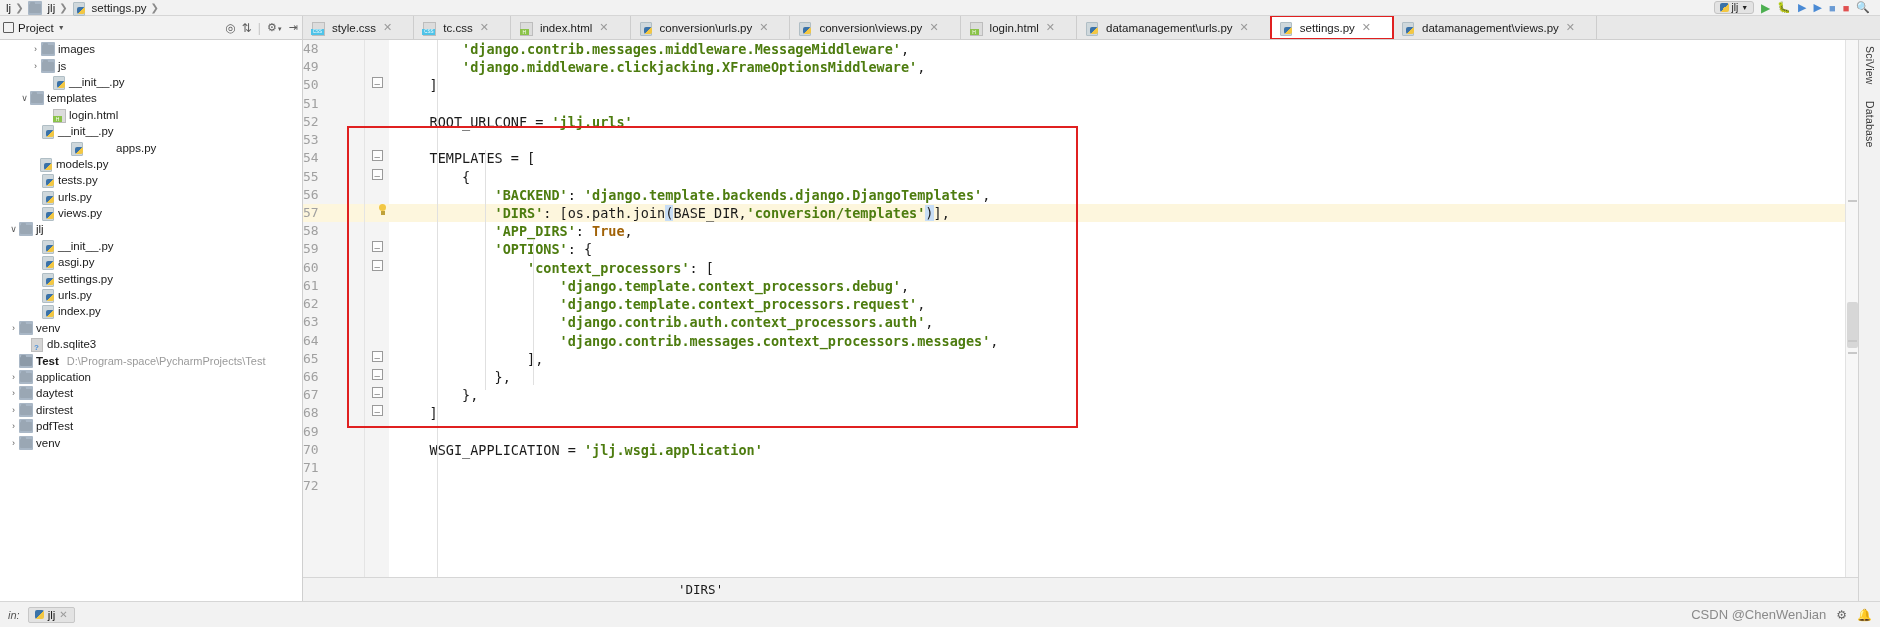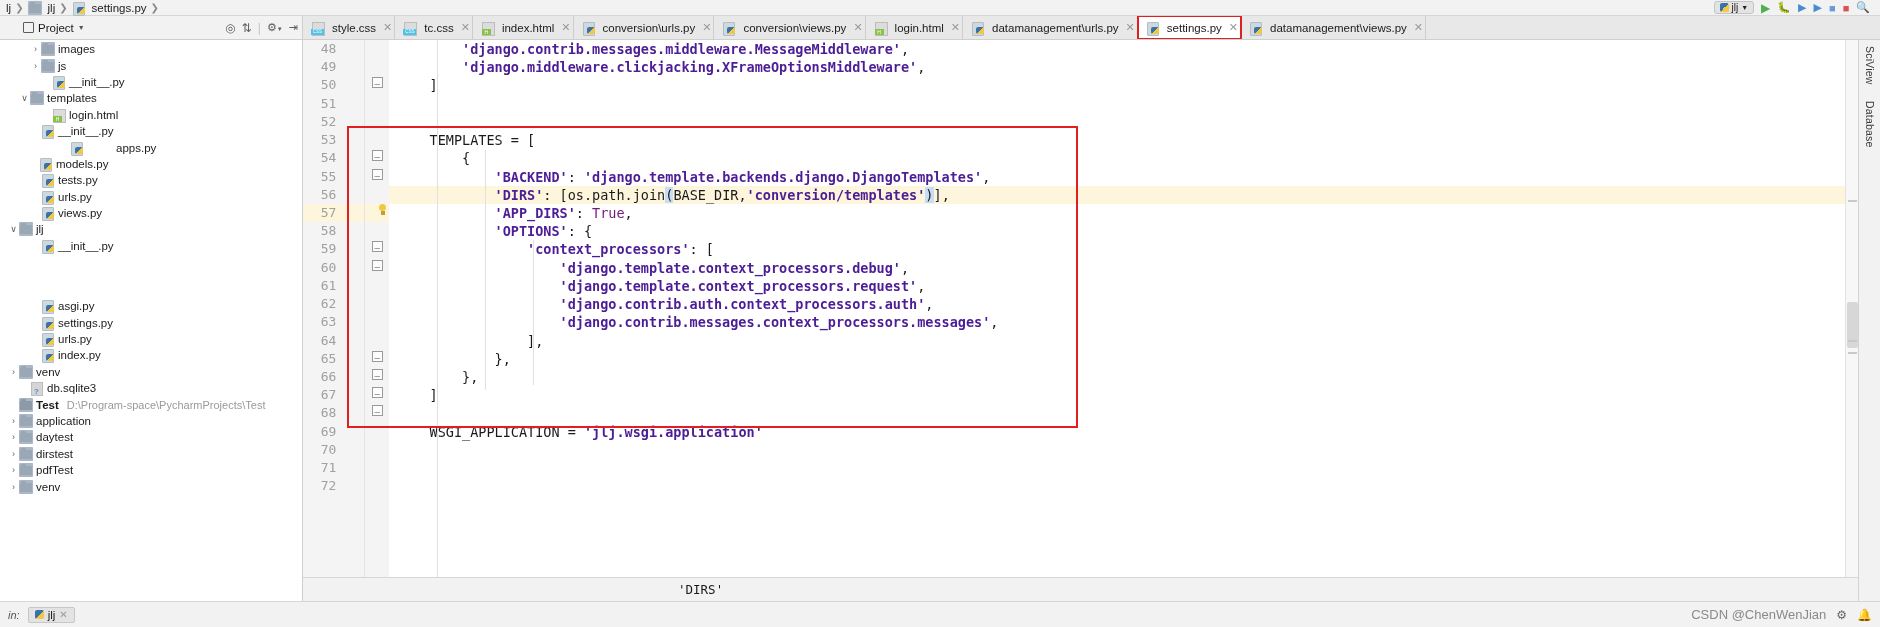--- a/index.html
+++ b/index.html
@@ -30,27 +30,27 @@
     background: #e3e3e3; border: 1px solid #c4c4c4; border-radius: 3px;
     padding: 0 5px; height: 13px; font-size: 10px; color: #222;
   }
 
   
   .row2 { display: flex; height: 24px; flex: 0 0 24px; background: #f2f2f2; border-bottom: 1px solid #cfcfcf; }
   .proj-toolbar {
     width: 303px; display: flex; align-items: center; padding: 0 4px 0 3px;
     border-right: 1px solid #cfcfcf; background: #f2f2f2; gap: 2px;
   }
-  .proj-title { display:flex; align-items:center; gap:4px; font-size: 11.5px; color: #1a1a1a; margin-left: 20px; }
+  .proj-title { display:flex; align-items:center; gap:4px; font-size: 11.5px; color: #1a1a1a; }
   .proj-actions { margin-left: auto; display: flex; align-items: center; gap: 6px; }
 
   .tabs { flex: 1; display: flex; align-items: stretch; overflow: hidden; background: #e8e8e8; position: relative; }
   .tab {
     display: flex; align-items: center; gap: 4px;
-    padding: 0 2px 0 8px; font-size: 11.5px; color: #1a1a1a;
+    padding: 0 21px 0 8px; font-size: 11.5px; color: #1a1a1a;
     background: #e8e8e8; border-right: 1px solid #cdcdcd;
     white-space: nowrap; cursor: default; position: relative; justify-content: flex-end;
   }
   .tab.active { background: #ffffff; }
   .tab .tclose { color: #9a9a9a; font-size: 11px; margin-left: 3px; }
   .tab-highlight { outline: 2px solid #e02020; outline-offset: -1px; z-index: 4; }
 
   
   .main { flex: 1; display: flex; min-height: 0; }
 
@@ -91,30 +91,30 @@
   
   .editor { flex: 1; display: flex; flex-direction: column; min-width: 0; background: #ffffff; position: relative; }
   .code-area { flex: 1; display: flex; position: relative; overflow: hidden; font-family: "DejaVu Sans Mono", monospace; }
 
   .gutter {
     width: 62px; flex: 0 0 62px; background: #f4f4f4; border-right: 1px solid #e4e4e4;
     position: relative;
   }
   .foldcol { width: 24px; flex: 0 0 24px; background: #f4f4f4; position: relative; border-right: 0; }
   .lineno {
-    height: 18.22px; line-height: 18.22px; text-align: center; padding-right: 10px;
+    height: 18.22px; line-height: 18.22px; text-align: left; padding-right: 10px;
     color: #a0a0a0; font-size: 13px; font-family: "DejaVu Sans Mono", monospace;
   }
   .fold { height: 18.22px; line-height: 18.22px; text-align: center; color: #9a9a9a; font-size: 10px; }
   .code-scroll { flex: 1; position: relative; overflow: hidden; background: #ffffff; }
   .cline { height: 18.22px; line-height: 18.22px; font-size: 13.5px; white-space: pre; padding-left: 8px; font-family: "DejaVu Sans Mono", monospace; }
   .cline.hl { background: #fdf6dd; }
 
-  .tok-str { color: #4c1d95; font-weight: bold; }
-  .tok-kw { color: #701a75; font-weight: normal; }
+  .tok-str { color: #4d7c0f; font-weight: bold; }
+  .tok-kw { color: #a16207; font-weight: bold; }
   .tok-plain { color: #1a1a1a; }
   .caret-hl { background: #c7ddf5; }
 
   .indent-guide { position: absolute; width: 1px; background: #e0e0e0; }
 
   
   .marker-bar { width: 13px; flex: 0 0 13px; background: #f7f7f7; border-left: 1px solid #e2e2e2; position: relative; }
   .marker-bar .mk { position:absolute; left:2px; width:9px; height:2px; background:#c8c8c8; }
   .marker-bar .thumb { position:absolute; left:1px; width:11px; height:46px; background:#d7d7d7; border-radius:2px; }
 
@@ -312,21 +312,21 @@
         <div class="node" style="padding-left: 8px;">
           <span class="arrow" style="font-size: 9px;">∨</span>
           <span class="nicon ic-folder"></span>
           <span class="nlabel">jlj</span>
         </div>
         <div class="node" style="padding-left: 30px;">
           <span class="arrow" style="font-size: 9px;"></span>
           <span class="nicon ic-py"></span>
           <span class="nlabel">__init__.py</span>
         </div>
-        <div class="node" style="padding-left: 30px; margin-top: 44px;">
+        <div class="node" style="padding-left: 30px;">
           <span class="arrow" style="font-size: 9px;"></span>
           <span class="nicon ic-py"></span>
           <span class="nlabel">asgi.py</span>
         </div>
         <div class="node" style="padding-left: 30px;">
           <span class="arrow" style="font-size: 9px;"></span>
           <span class="nicon ic-py"></span>
           <span class="nlabel">settings.py</span>
         </div>
         <div class="node" style="padding-left: 30px;">
@@ -440,20 +440,21 @@
             <div class="fold"></div>
           </div>
         <div class="code-scroll" id="codebody">
           <div class="indent-guide" style="left:48px; top:0; bottom:0;"></div>
           <div class="indent-guide" style="left:96px; top:110px; height:240px;"></div>
           <div class="indent-guide" style="left:144px; top:200px; height:145px;"></div>
         <div class="cline">        <span class="tok-str">'django.contrib.messages.middleware.MessageMiddleware'</span><span class="tok-plain">,</span></div>
             <div class="cline">        <span class="tok-str">'django.middleware.clickjacking.XFrameOptionsMiddleware'</span><span class="tok-plain">,</span></div>
             <div class="cline">    <span class="tok-plain">]</span></div>
             <div class="cline">&nbsp;</div>
+            <div class="cline">    <span class="tok-plain">ROOT_URLCONF = </span><span class="tok-str">'jlj.urls'</span></div>
             <div class="cline">&nbsp;</div>
             <div class="cline">    <span class="tok-plain">TEMPLATES = [</span></div>
             <div class="cline">        <span class="tok-plain">{</span></div>
             <div class="cline">            <span class="tok-str">'BACKEND'</span><span class="tok-plain">: </span><span class="tok-str">'django.template.backends.django.DjangoTemplates'</span><span class="tok-plain">,</span></div>
             <div class="cline hl">            <span class="tok-str">'DIRS'</span><span class="tok-plain">: [os.path.join</span><span class="caret-hl tok-plain">(</span><span class="tok-plain">BASE_DIR,</span><span class="tok-str">'conversion/templates'</span><span class="caret-hl tok-plain">)</span><span class="tok-plain">],</span></div>
             <div class="cline">            <span class="tok-str">'APP_DIRS'</span><span class="tok-plain">: </span><span class="tok-kw">True</span><span class="tok-plain">,</span></div>
             <div class="cline">            <span class="tok-str">'OPTIONS'</span><span class="tok-plain">: {</span></div>
             <div class="cline">                <span class="tok-str">'context_processors'</span><span class="tok-plain">: [</span></div>
             <div class="cline">                    <span class="tok-str">'django.template.context_processors.debug'</span><span class="tok-plain">,</span></div>
             <div class="cline">                    <span class="tok-str">'django.template.context_processors.request'</span><span class="tok-plain">,</span></div>

